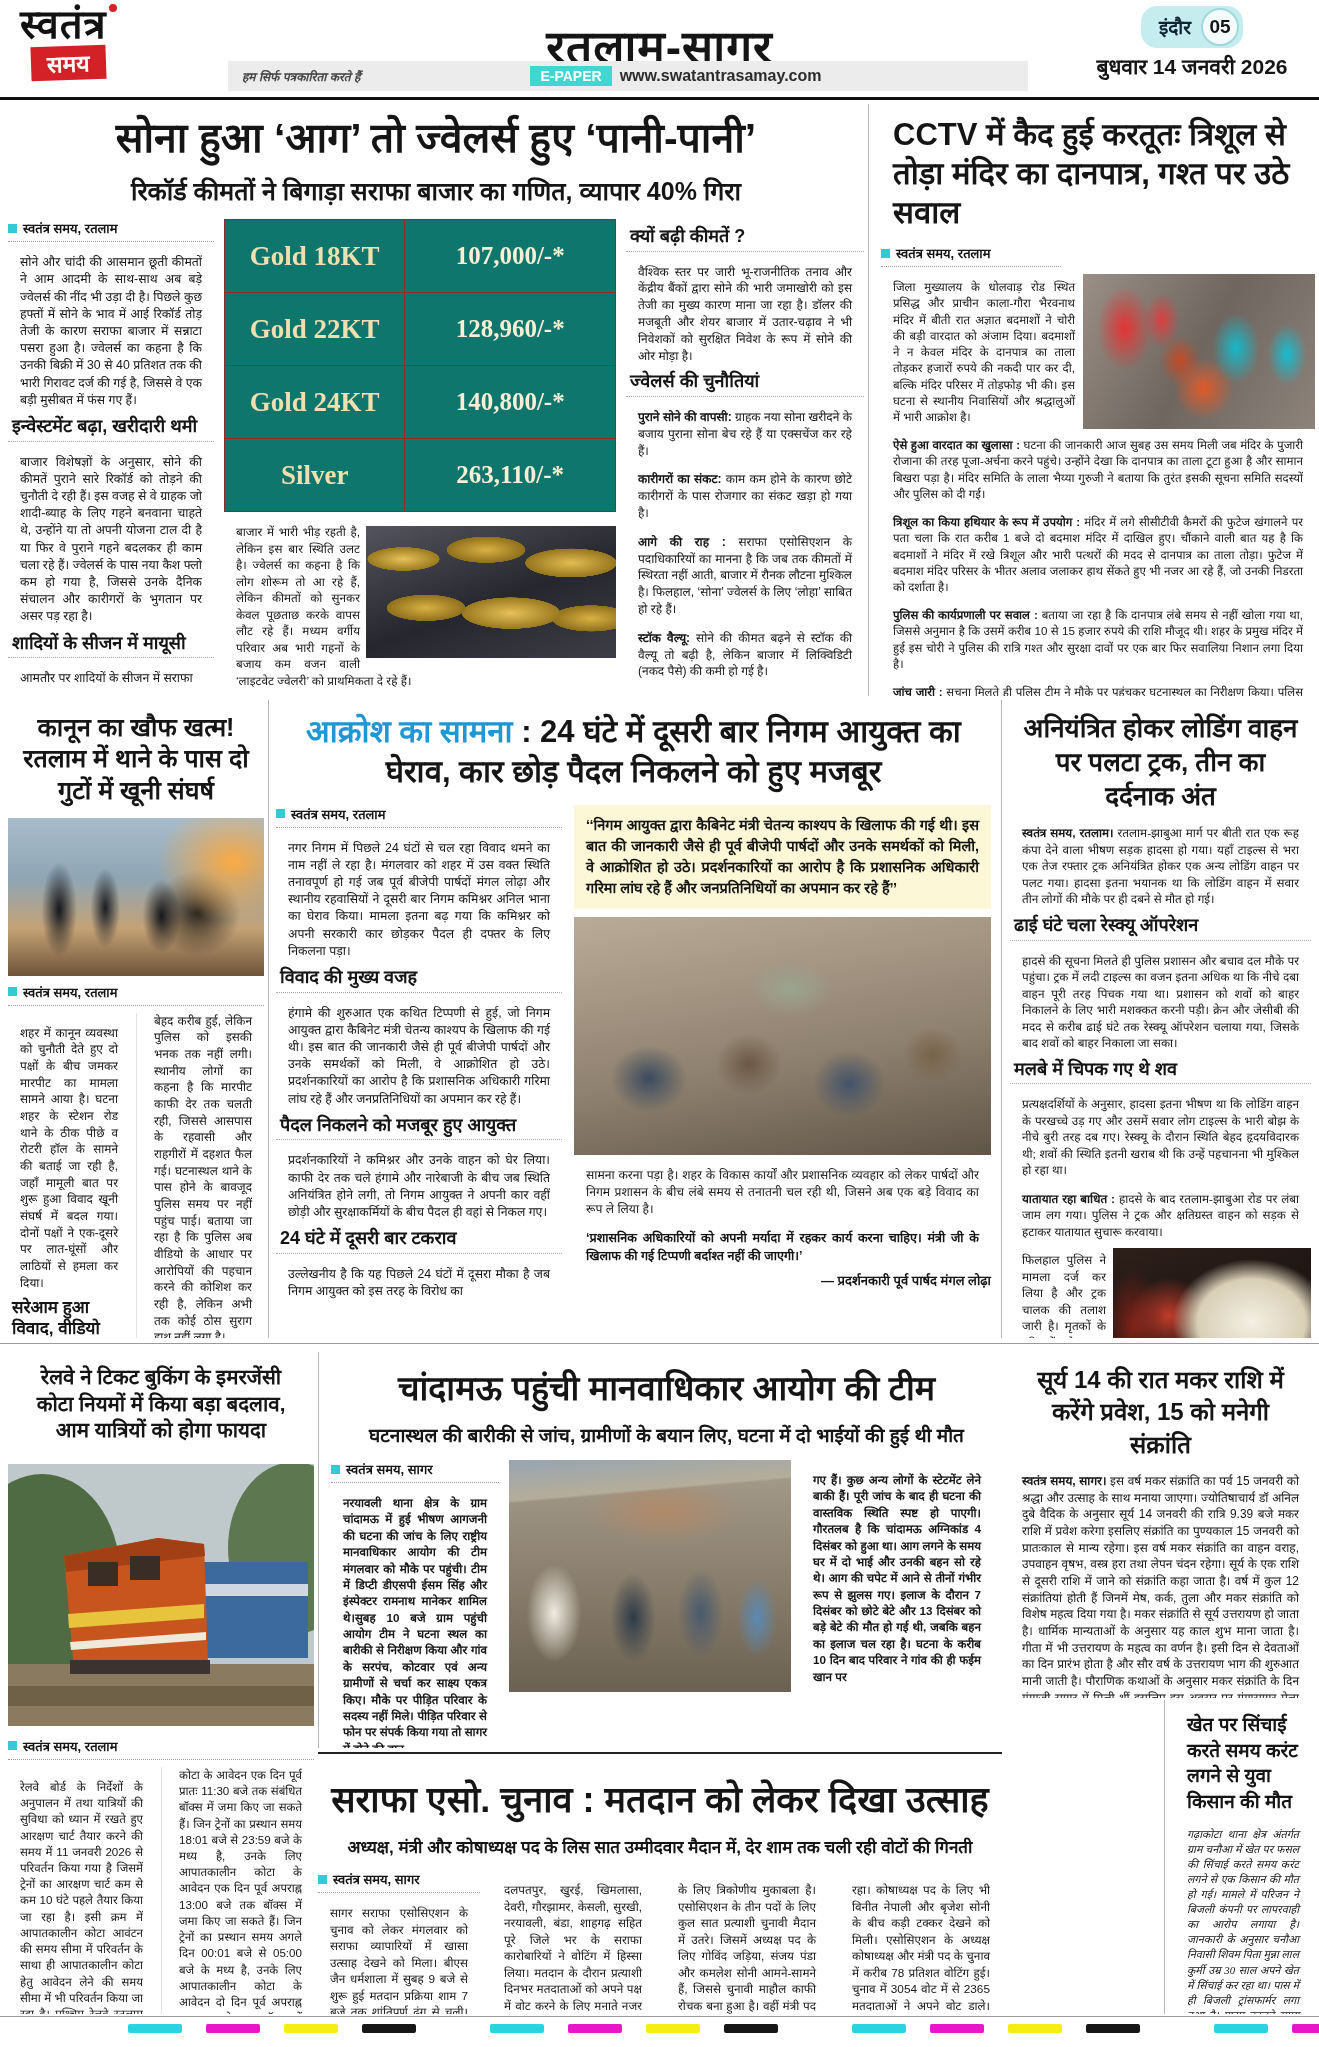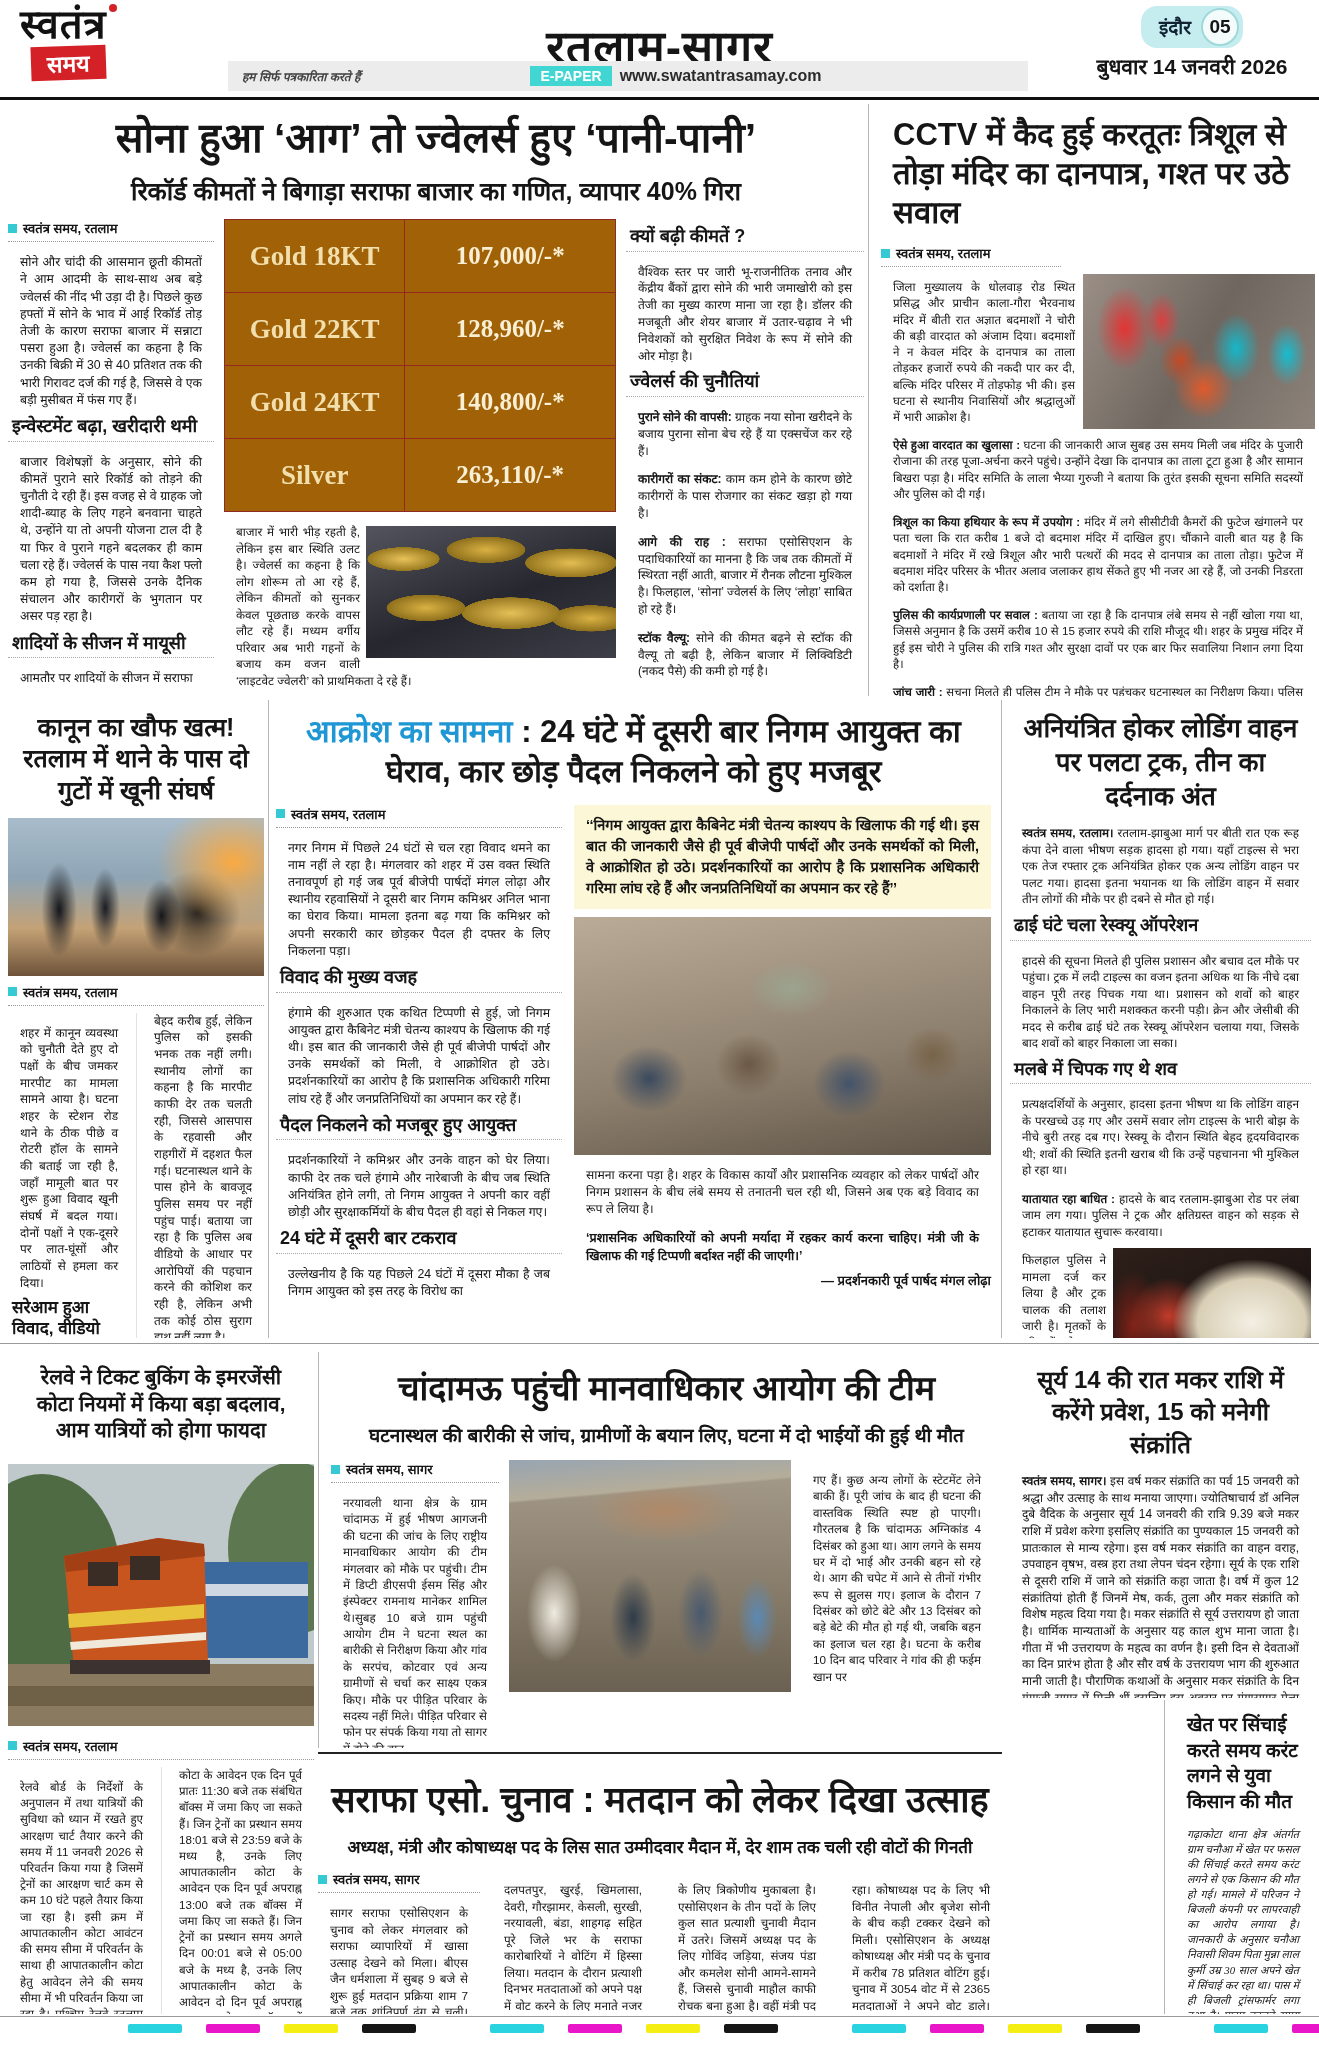--- a/index.html
+++ b/index.html
@@ -34,21 +34,21 @@
   .estrip{display:flex;align-items:center;gap:8px;margin-left:170px;}
   .echip{background:#41d6d2;color:#fff;font-weight:800;font-size:14px;padding:2px 10px;}
   .esite{font-size:16px;font-weight:700;color:#2b2b2b;}
   
   #gold h1{font-size:41px;font-weight:900;text-align:center;line-height:1.1;}
   #gold h2{font-size:25px;font-weight:800;text-align:center;margin-top:5px;}
   .gold-body{display:flex;gap:10px;margin-top:10px;height:488px;}
   .gcol1{width:206px;flex:0 0 auto;}
   .gcol2{width:392px;flex:0 0 auto;}
   .gcol3{flex:1 1 auto;}
-  .ptable{background:#a16207;border:1px solid #8f2a24;}
+  .ptable{background:#0f766e;border:1px solid #8f2a24;}
   .prow{display:flex;height:72px;border-bottom:1px solid #96291f;align-items:center;}
   .prow:last-child{border-bottom:none;}
   .plabel{width:46%;border-right:1px solid #96291f;height:100%;display:flex;align-items:center;justify-content:center;
           color:#f2dfae;font-family:"Liberation Serif",serif;font-size:27px;font-weight:bold;}
   .pval{flex:1;display:flex;align-items:center;justify-content:center;color:#f9efd4;
         font-family:"Liberation Serif",serif;font-size:25px;font-weight:bold;}
   .img-bangles{width:250px;height:132px;float:right;margin:2px 0 0 6px;background:
     radial-gradient(55px 18px at 15% 25%, #e8c25a, #9a7a1f 65%, rgba(0,0,0,0) 66%),
     radial-gradient(60px 20px at 48% 18%, #d9b143, #8f701c 65%, rgba(0,0,0,0) 66%),
     radial-gradient(70px 22px at 82% 28%, #e3bd52, #96761e 65%, rgba(0,0,0,0) 66%),
@@ -110,21 +110,21 @@
   #railway h1{font-size:20.5px;font-weight:900;text-align:center;line-height:1.3;}
   #railway p.b{font-size:11.6px;}
   .img-train{width:100%;height:262px;margin:8px 0 7px;}
   
   #manav{border-left:1px solid #b5b5b5;padding-left:12px;}
   #manav h1{font-size:34px;font-weight:900;text-align:center;}
   #manav h2{font-size:19px;font-weight:700;text-align:center;margin-top:5px;}
   .mv-row{display:flex;gap:10px;margin-top:9px;}
   .mv-c1{width:168px;flex:0 0 auto;}
   .mv-c2{width:192px;flex:0 0 auto;}
-  #manav p.b{font-size:11.7px;}
+  #manav p.b{font-size:11.7px;font-weight:bold;}
   .img-village{width:282px;height:232px;flex:0 0 auto;background:
     linear-gradient(175deg,#98a5b2 0%,#b5ad99 16%,rgba(0,0,0,0) 17%),
     radial-gradient(110px 45px at 55% 22%, #b08968, rgba(0,0,0,0) 70%),
     radial-gradient(38px 68px at 16% 66%, #f0ece2, rgba(0,0,0,0) 72%),
     radial-gradient(32px 62px at 44% 68%, #2e3b49, rgba(0,0,0,0) 72%),
     radial-gradient(32px 62px at 68% 66%, #49596e, rgba(0,0,0,0) 72%),
     radial-gradient(28px 56px at 88% 68%, #5b89b4, rgba(0,0,0,0) 72%),
     linear-gradient(180deg,#a79d8c 0%,#857a68 60%,#6b6152 100%);}
   .mv-foot{display:flex;gap:14px;margin-top:6px;border-top:1px dotted #bbb;padding-top:5px;}
   .mv-foot p{flex:1;}

